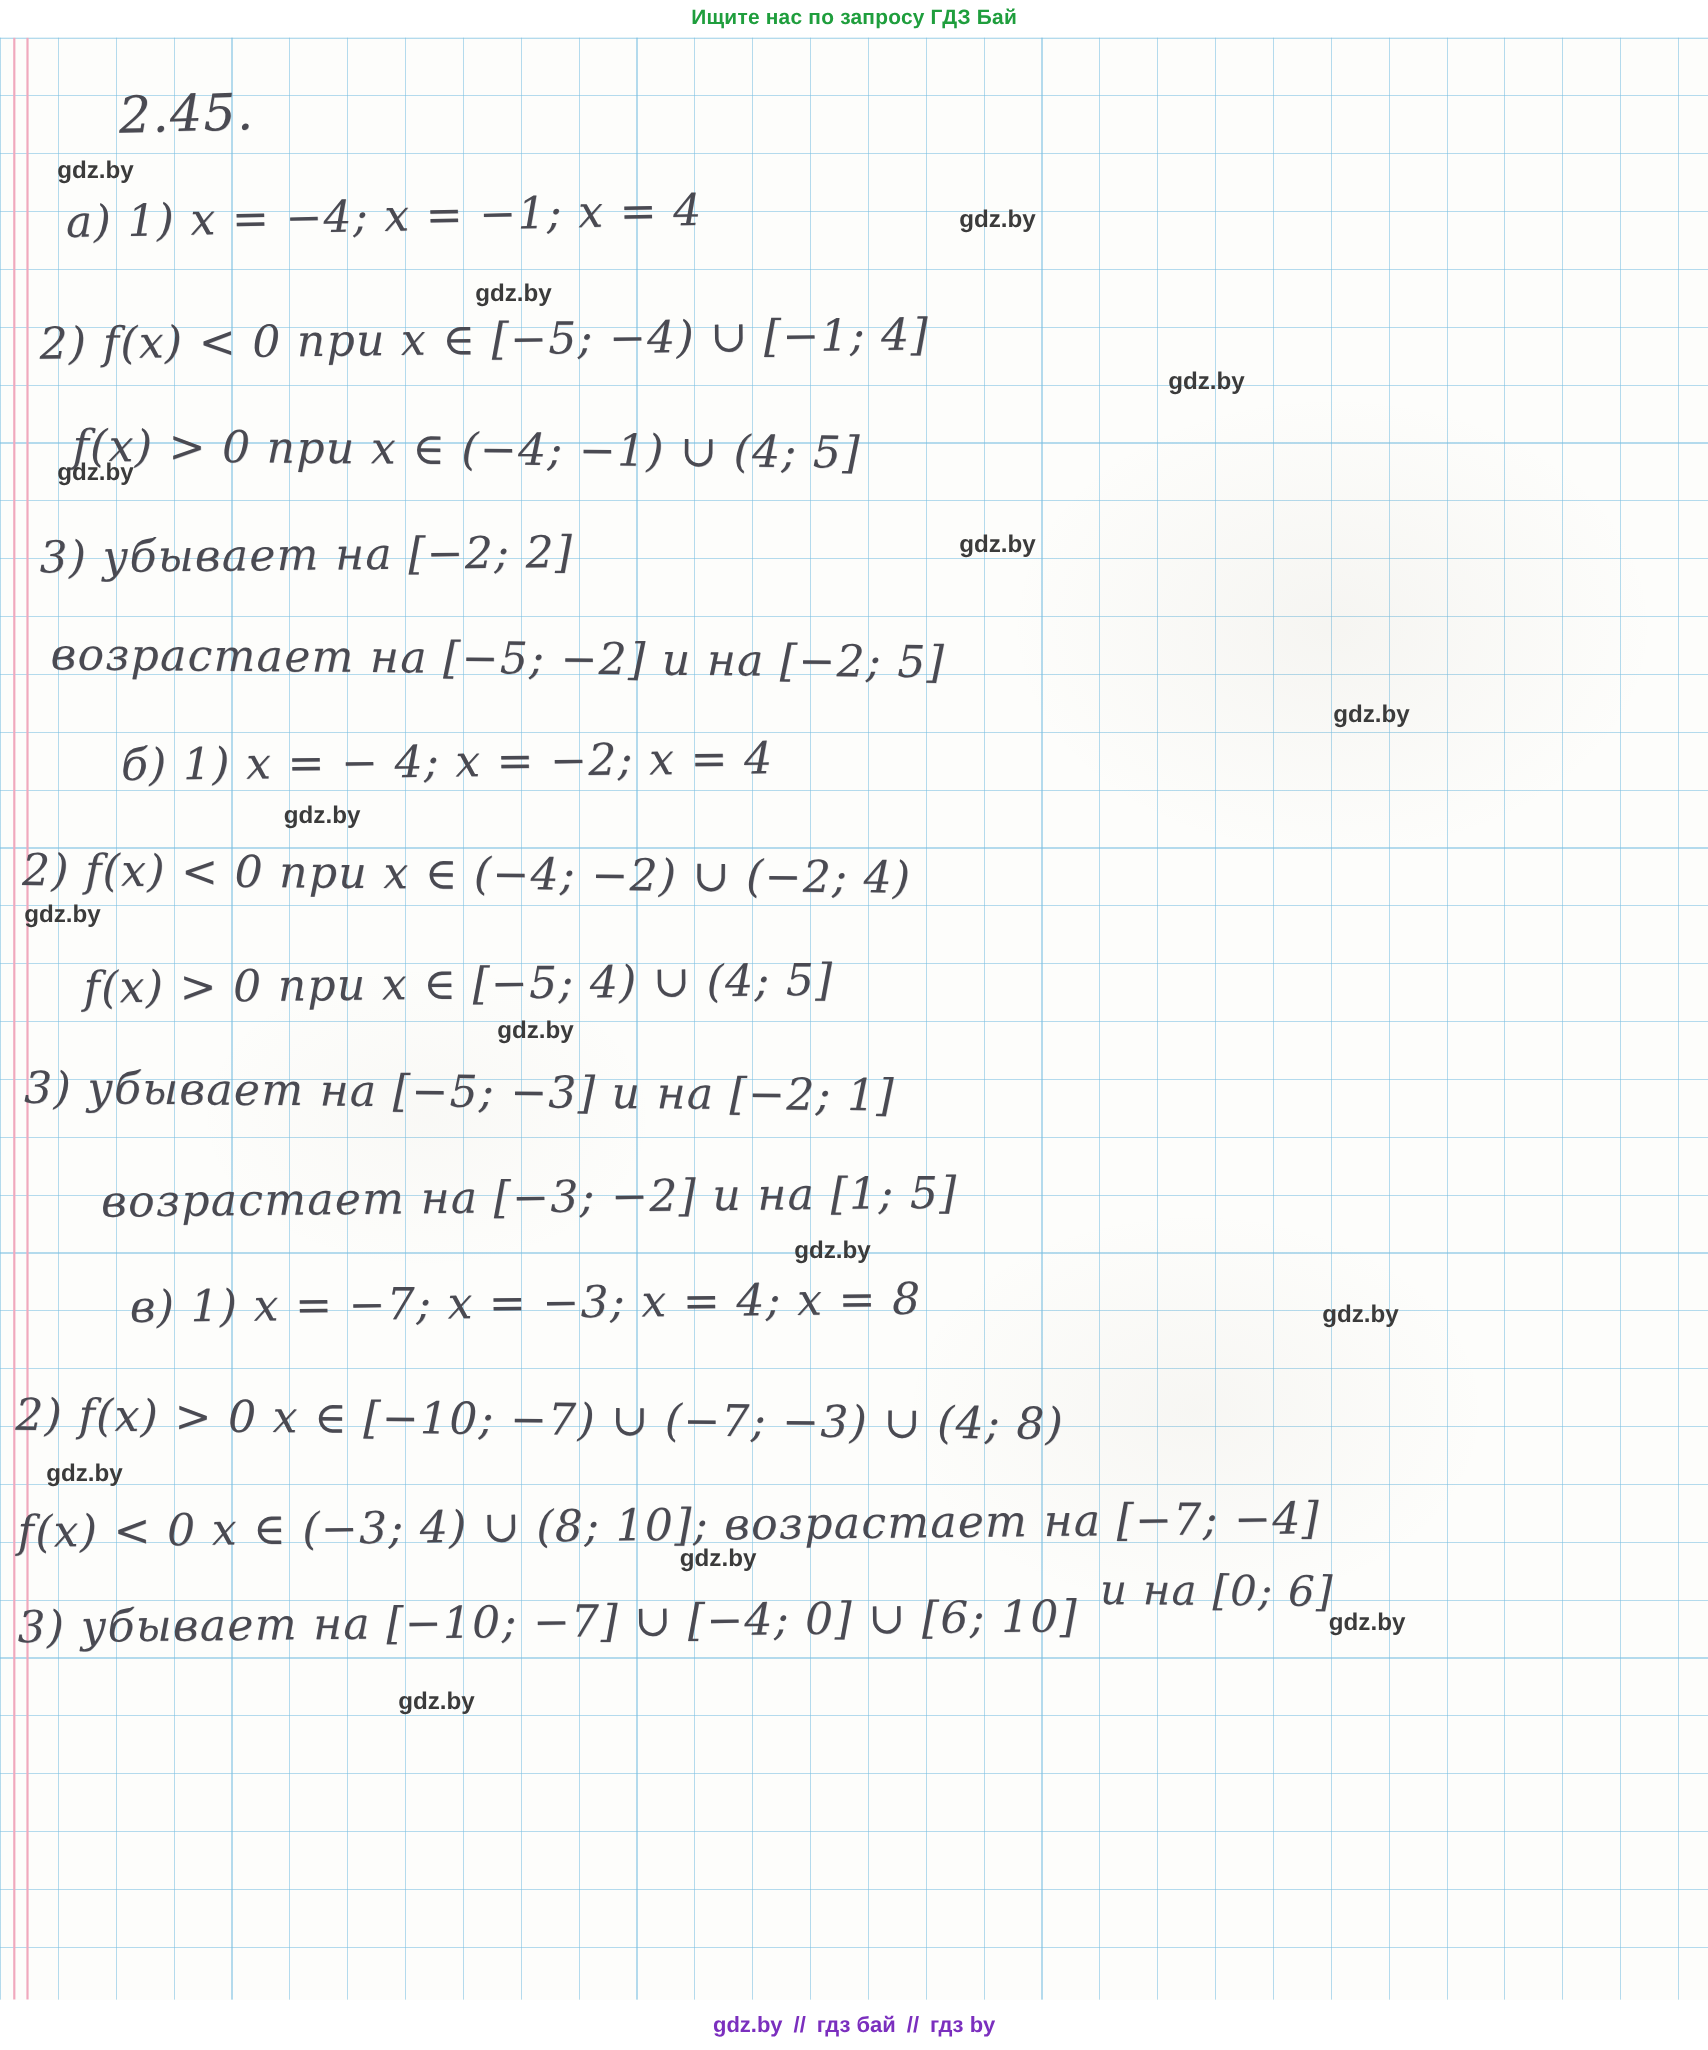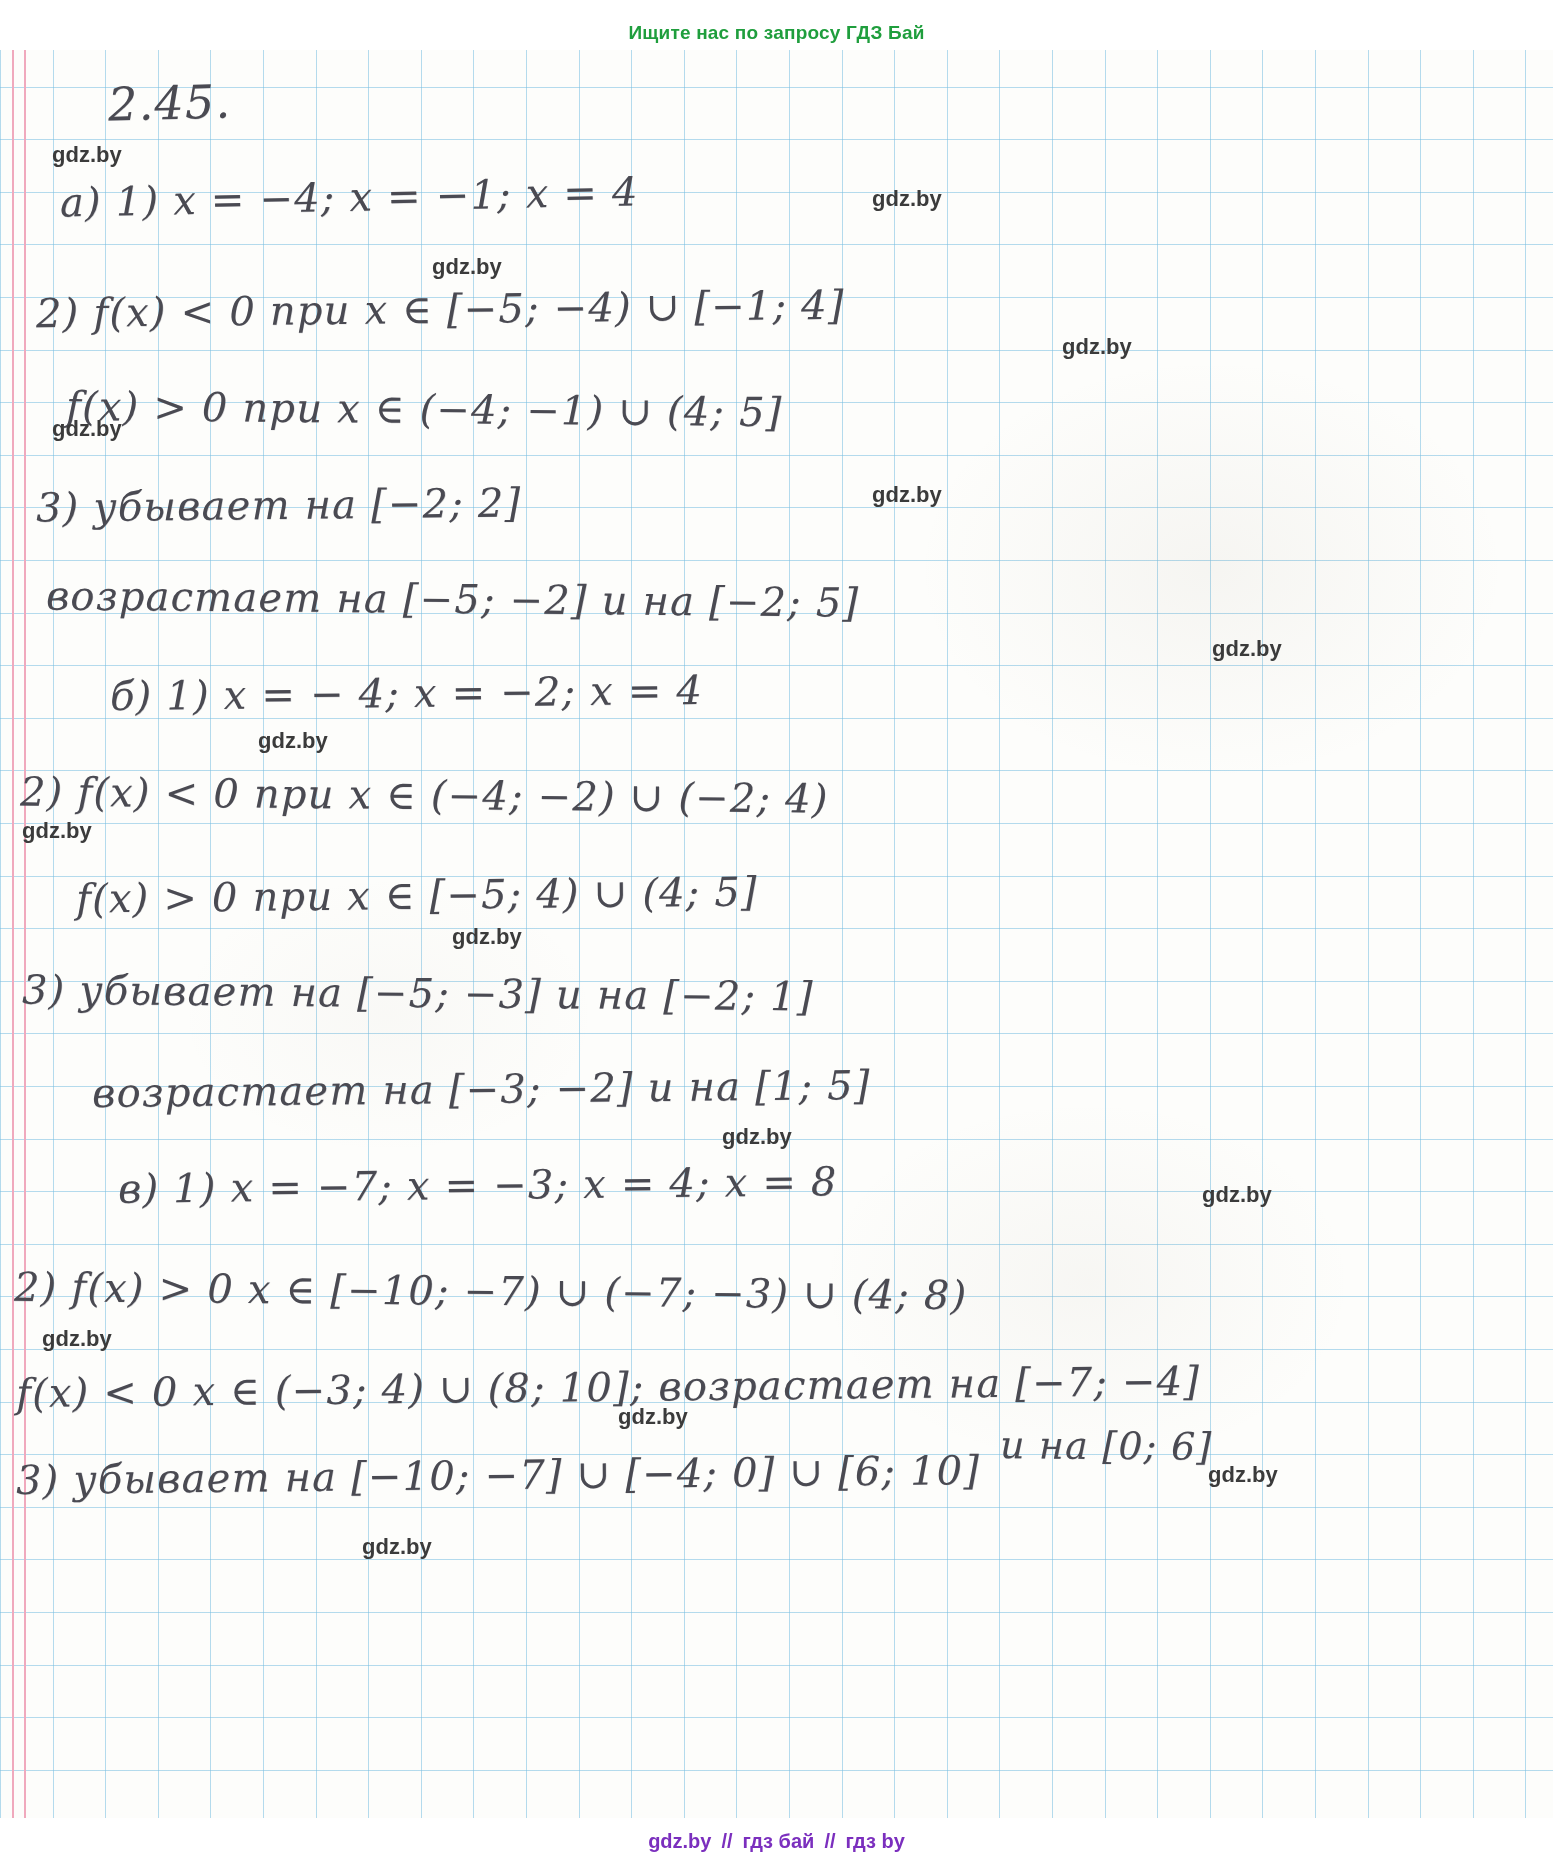--- a/index.html
+++ b/index.html
@@ -18,21 +18,20 @@
   
   .top-banner {
     position: absolute;
     top: 0; left: 0; right: 0;
     height: 34px;
     display: flex;
     align-items: center;
     justify-content: center;
     background: #ffffff;
     z-index: 40;
-    margin-top: 16px;
   }
   .top-banner .txt {
     color: #1f9e3d;
     font-family: "Liberation Sans", sans-serif;
     font-size: 19px;
     font-weight: bold;
     letter-spacing: 0.2px;
   }
 
   

